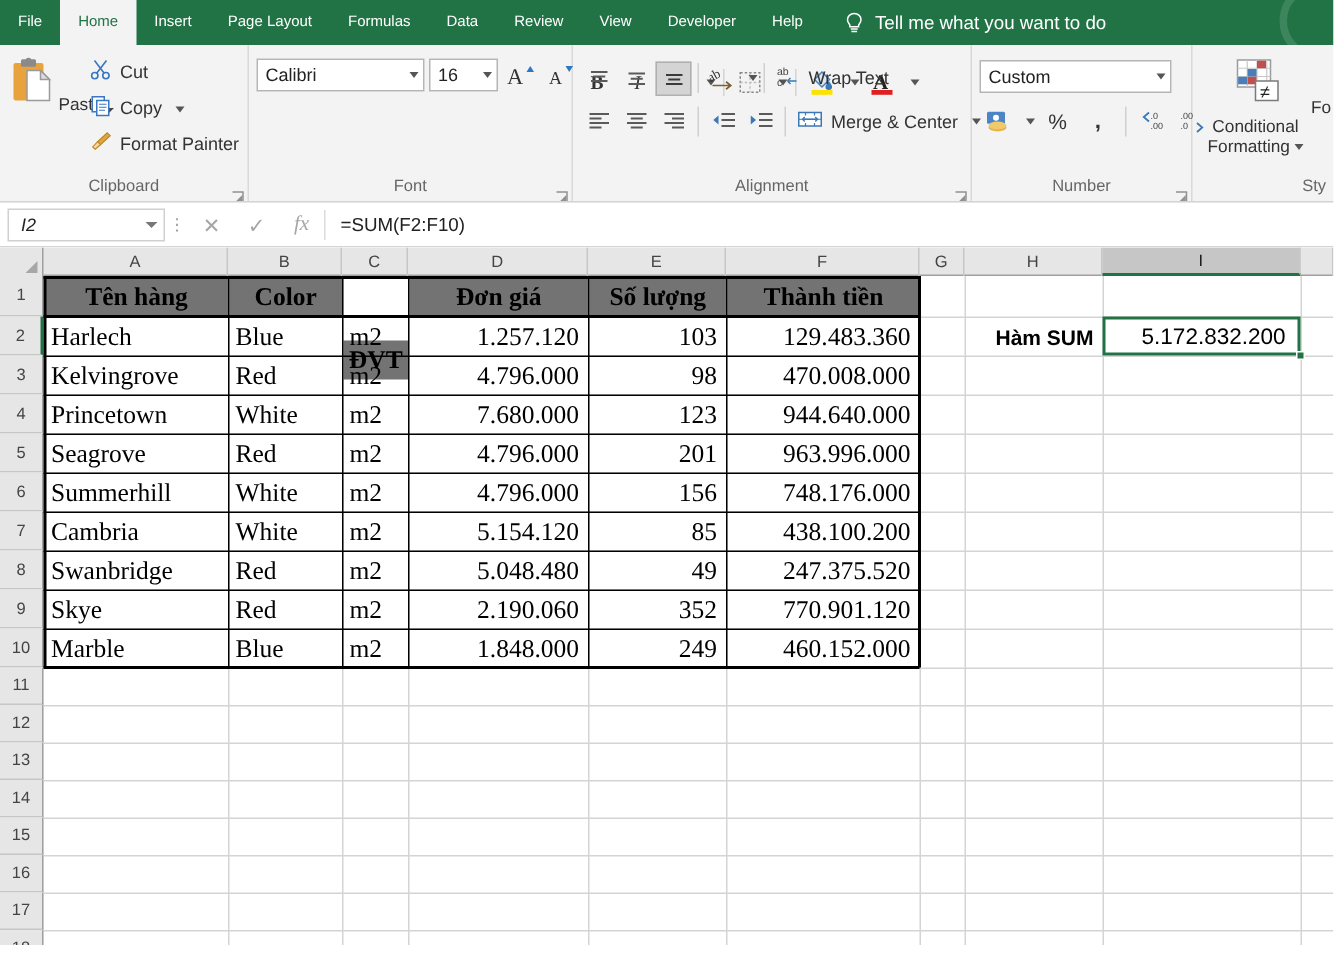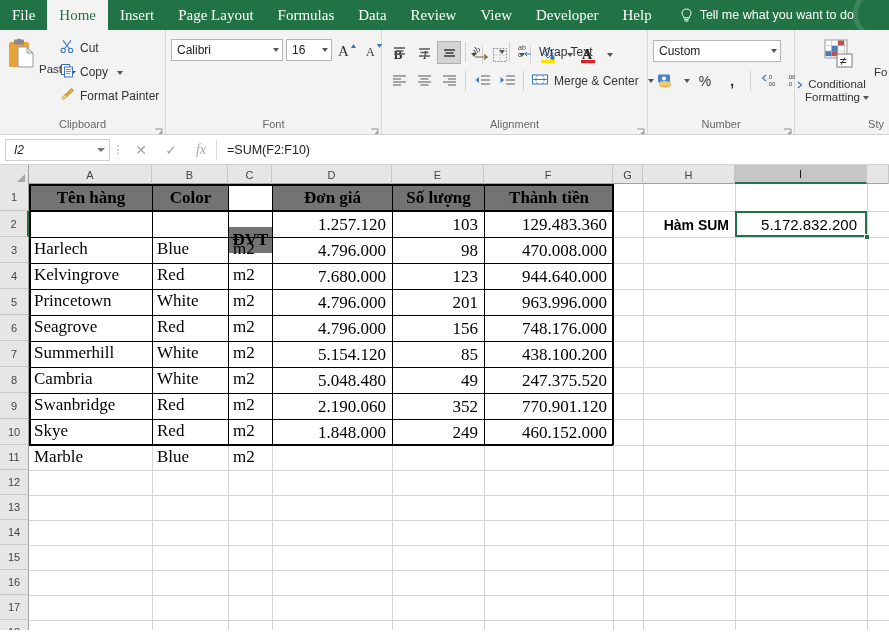--- a/index.html
+++ b/index.html
@@ -17,25 +17,24 @@
     height: 30px;
     background: #217346;
     display: flex;
     align-items: stretch;
     overflow: hidden;
   }
   .tab {
     display: flex; align-items: center;
     padding: 0 12px;
     color: #ffffff;
-    font-size: 15px;
+    font-size: 10px;
     white-space: nowrap;
     cursor: pointer;
     line-height: 1;
-    font-family: Liberation Serif, serif;
   }
   .tab.active {
     background: #f3f3f3;
     color: #217346;
   }
   .tellme {
     display: flex; align-items: center; gap: 7px;
     padding: 0 10px 0 16px;
     color: #ffffff; font-size: 12.5px; white-space: nowrap;
   }
@@ -236,21 +235,21 @@
     font-size: 17px; color: #000;
     overflow: hidden; white-space: nowrap;
     cursor: cell;
   }
   .cell.hdr {
     background: #737373;
     font-weight: bold;
     justify-content: center;
   }
   .cell.num { justify-content: flex-end; padding-right: 6px; }
-  .cell.txt { justify-content: flex-start; padding-left: 4px; margin-top: 24px; }
+  .cell.txt { justify-content: flex-start; padding-left: 4px; }
   .cell.bold-sans {
     font-family: "Liberation Sans", sans-serif;
     font-weight: bold; font-size: 14px;
     justify-content: flex-end; padding-right: 6px;
   }
   .cell.ival {
     font-family: "Liberation Sans", sans-serif;
     font-size: 15px; justify-content: flex-end; padding-right: 10px;
   }
   .tbl-border { position: absolute; background: #000; }

